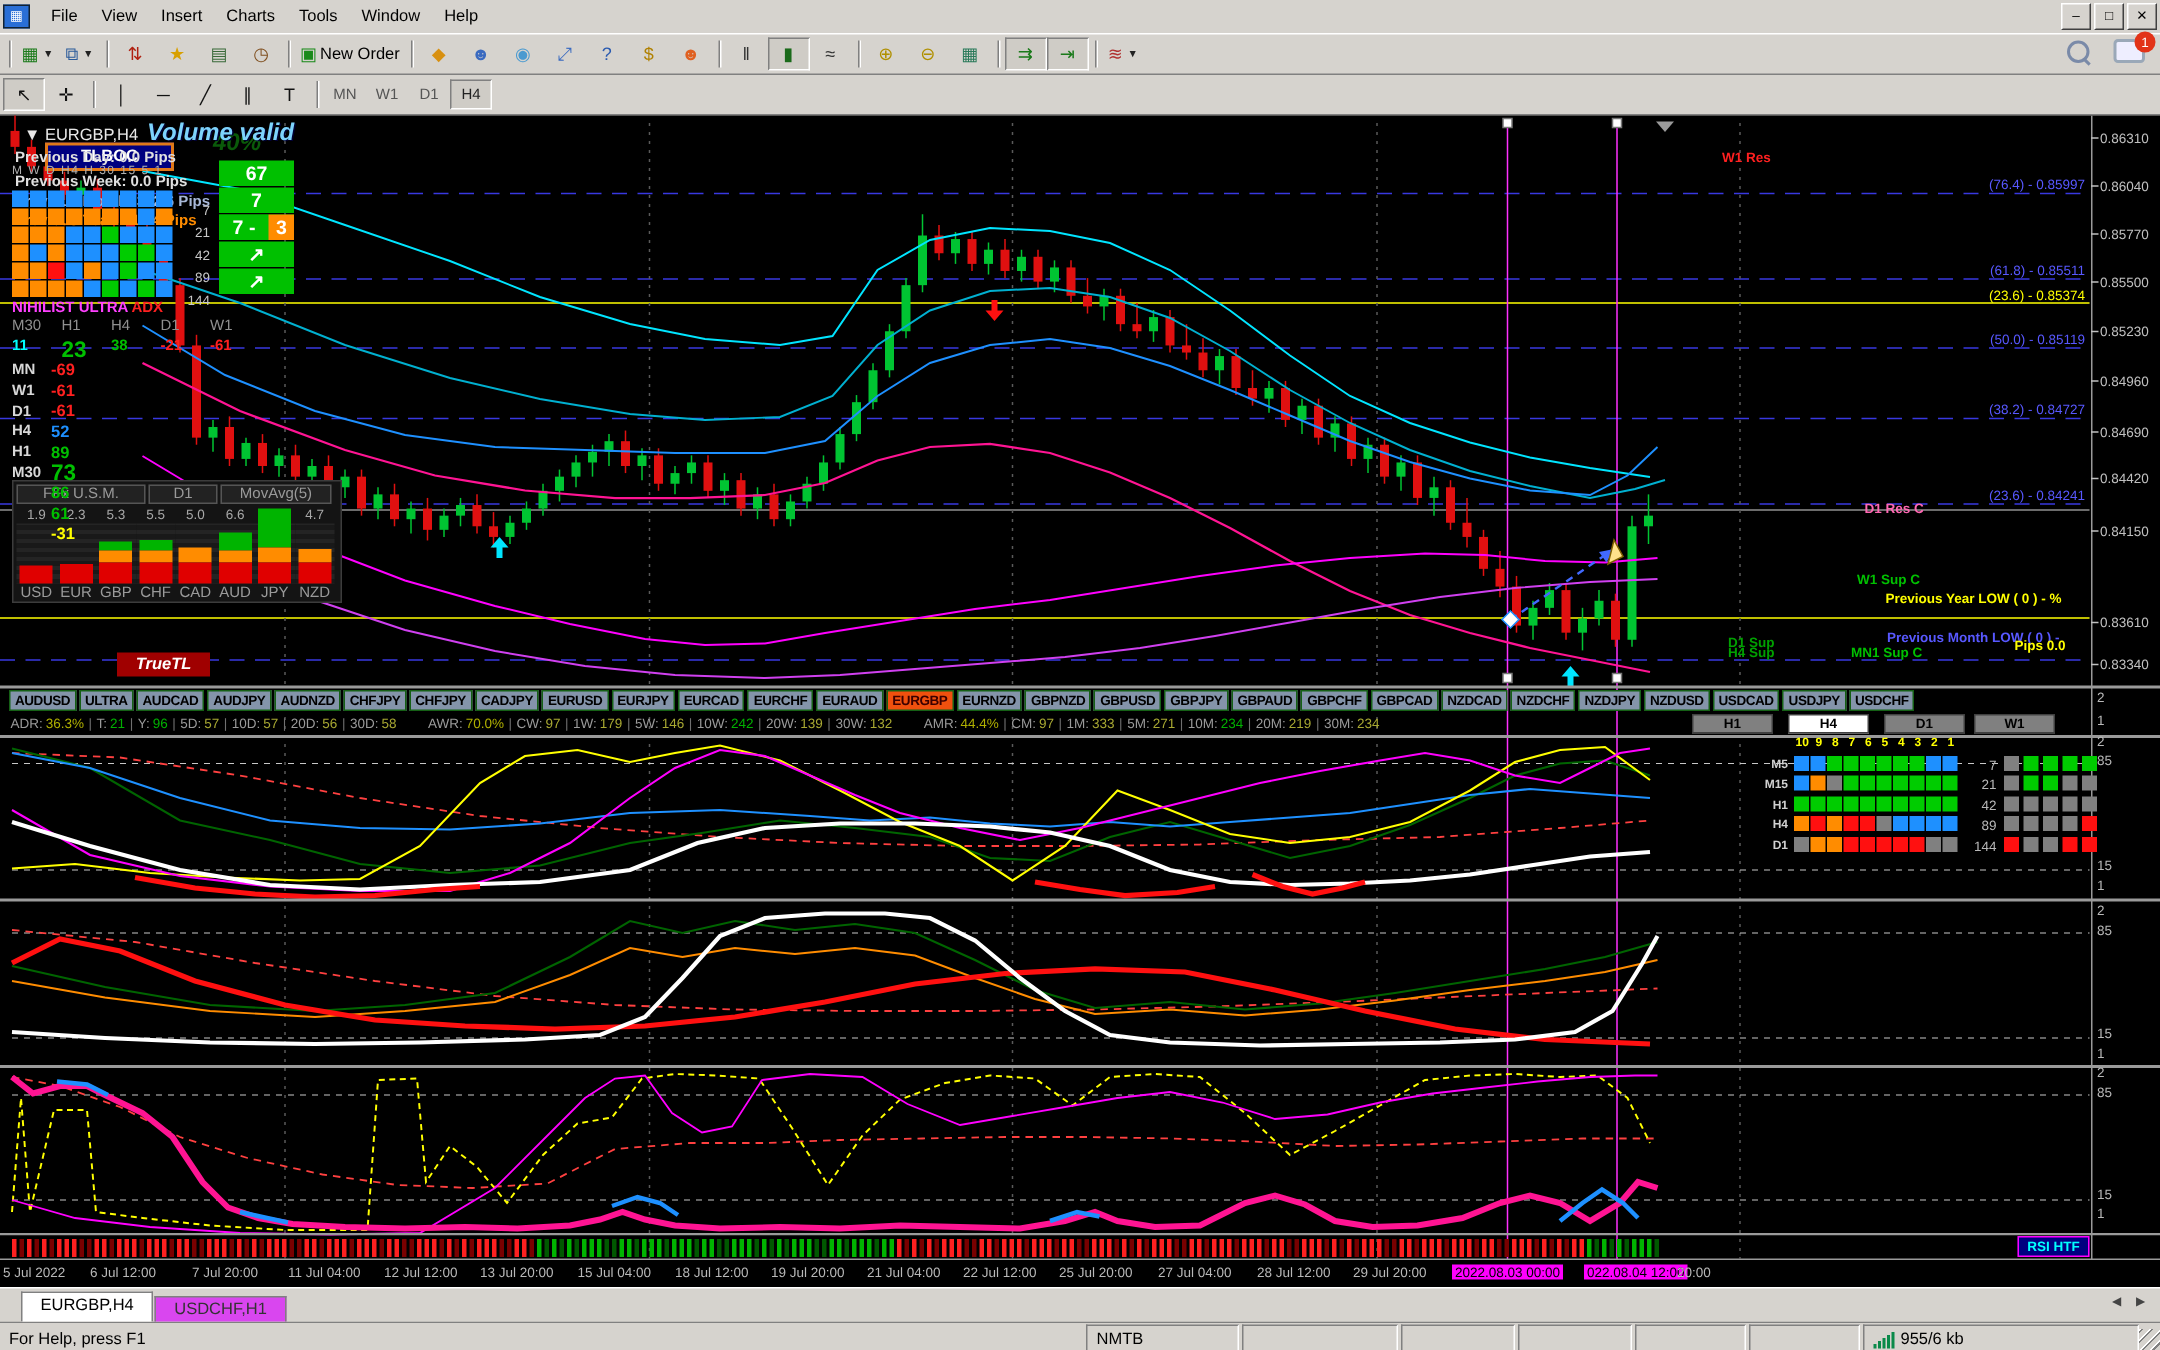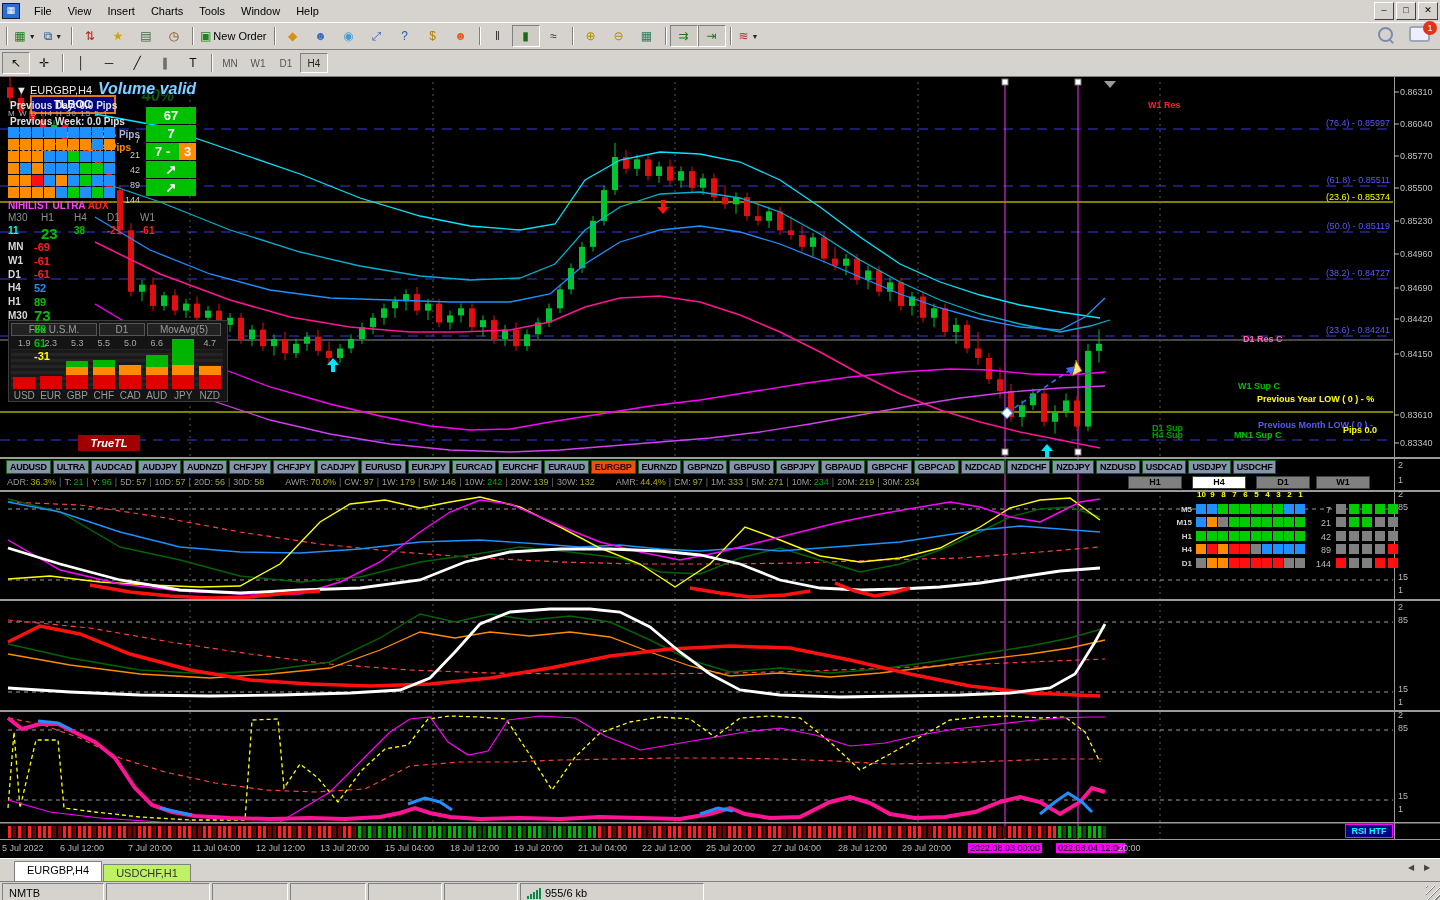--- a/index.html
+++ b/index.html
@@ -64,21 +64,21 @@
   .price-lbl{color:#c0c0c0;font-size:9px;position:absolute;}
   .fib-lbl{font-size:9px;position:absolute;text-align:right;width:200px;}
   .ch-lbl{font-size:9px;font-weight:bold;position:absolute;}
   .rsihtf{position:absolute;background:#000080;border:1px solid #ff00ff;color:#00ffff;font-size:9px;font-weight:bold;text-align:center;line-height:12px;}
   
   #dates{position:absolute;left:0;top:763px;width:1440px;height:18px;background:#000;z-index:6;}
   .dlbl{position:absolute;color:#b8b8b8;font-size:9px;top:3px;}
   .dlbl.hl{background:#ff00ff;color:#000;padding:0 2px;}
   
   #tabbar{height:22px;background:#d6d3ce;display:flex;align-items:flex-end;padding-left:14px;border-top:1px solid #fff;position:relative;}
-  .ctab{font-size:11px;padding:2px 12px;border:1px solid #808080;border-bottom:none;background:#bef264;color:#333;margin-right:1px;}
+  .ctab{font-size:11px;padding:2px 12px;border:1px solid #808080;border-bottom:none;background:#d946ef;color:#333;margin-right:1px;}
   .ctab.active{background:#fff;color:#000;height:15px;}
   .tab-arrows{position:absolute;right:6px;top:4px;display:flex;gap:2px;}
   .tab-arrow{font-size:8px;color:#444;width:14px;text-align:center;}
   #statusbar{height:22px;background:#d6d3ce;display:flex;align-items:center;font-size:11px;border-top:1px solid #808080;}
   .seg{height:18px;border:1px solid;border-color:#808080 #fff #fff #808080;margin-left:2px;display:flex;align-items:center;padding:0 6px;}
   .sig-icon{display:flex;align-items:flex-end;gap:1px;height:12px;margin-right:4px;}
   .sig-icon i{display:block;width:2px;background:#0a8a4a;}
   .resize-grip{width:14px;height:14px;margin-left:auto;background:repeating-linear-gradient(135deg,#fff 0 1px,#808080 1px 2px,#d6d3ce 2px 5px);}
 </style>
 </head>
@@ -1235,20 +1235,21 @@
   <div id="tabbar">
     <div class="ctab active">EURGBP,H4</div>
       <div class="ctab">USDCHF,H1</div>
       <div class="tab-arrows">
       <div class="tab-arrow">◀</div>
       <div class="tab-arrow">▶</div>
     </div>
   </div>
 
   <div id="statusbar">
+    <div style="padding-left:6px;flex:1;">For Help, press F1</div>
     <div class="seg" style="width:88px;">NMTB</div>
     <div class="seg" style="width:90px;"></div>
     <div class="seg" style="width:62px;"></div>
     <div class="seg" style="width:62px;"></div>
     <div class="seg" style="width:60px;"></div>
     <div class="seg" style="width:60px;"></div>
     <div class="seg" style="width:170px;">
       <div class="sig-icon">
           <i style="height:3px"></i>
           <i style="height:5px"></i>

